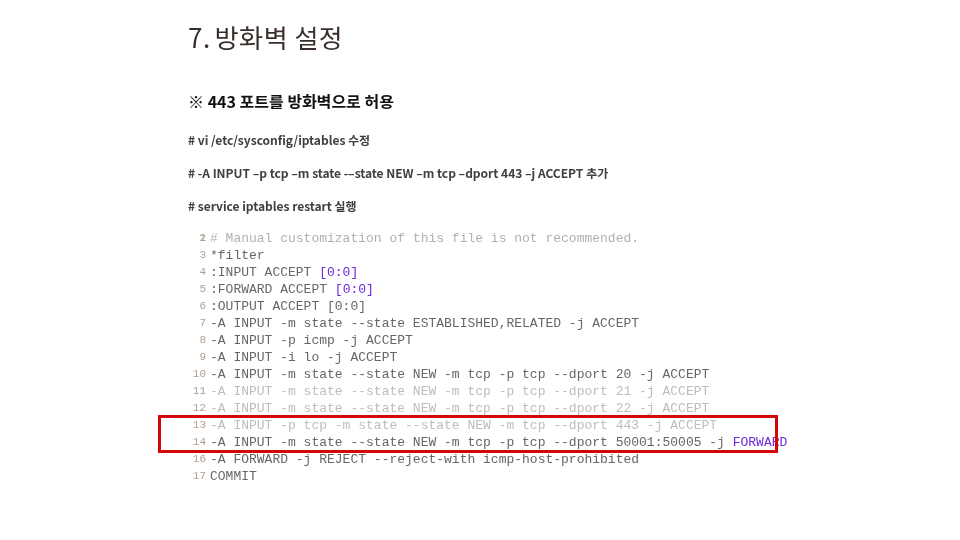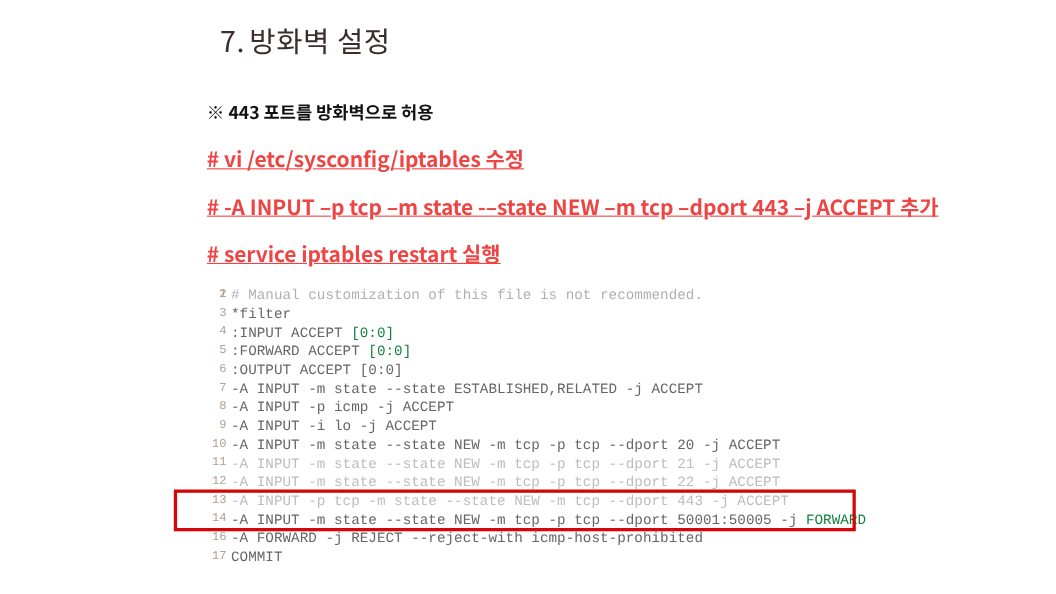--- a/index.html
+++ b/index.html
@@ -12,36 +12,34 @@
   }
   .wrap {
     padding: 18px 0 0 188px;
   }
   .heading {
     font-size: 26px;
     color: #3a2e2a;
     font-weight: 400;
     letter-spacing: 0.5px;
     margin-bottom: 34px;
-    margin-left: 12px;
   }
   .heading .num { margin-right: 4px; }
   .note {
     font-size: 16px;
     font-weight: 700;
     color: #111;
     margin-bottom: 18px;
   }
   .cmd-line {
-    font-size: 19px;
+    font-size: 12px;
     font-weight: 700;
-    color: #ef4444;
+    color: #404040;
     margin-bottom: 16px;
     white-space: nowrap;
-    text-decoration: underline;
   }
   .code-block {
     position: relative;
     margin-top: 8px;
     padding-left: 22px;
     font-family: "Consolas", "Courier New", monospace;
     font-size: 13px;
     line-height: 17px;
     color: #888;
   }
@@ -54,21 +52,21 @@
     left: -22px;
     width: 18px;
     text-align: right;
     color: #b0a090;
     font-size: 11px;
     line-height: 17px;
   }
   .line-comment { color: #b0b0b0; }
   .line-dark    { color: #666; }
   .line-dim     { color: #bdbdbd; }
-  .word-dim     { color: #15803d; }
+  .word-dim     { color: #6d28d9; }
   .hl-box {
     position: absolute;
     left: -30px;
     width: 620px;
     height: 38px;
     top: 185px;
     border: 3px solid #d30707;
     pointer-events: none;
   }
 </style>

